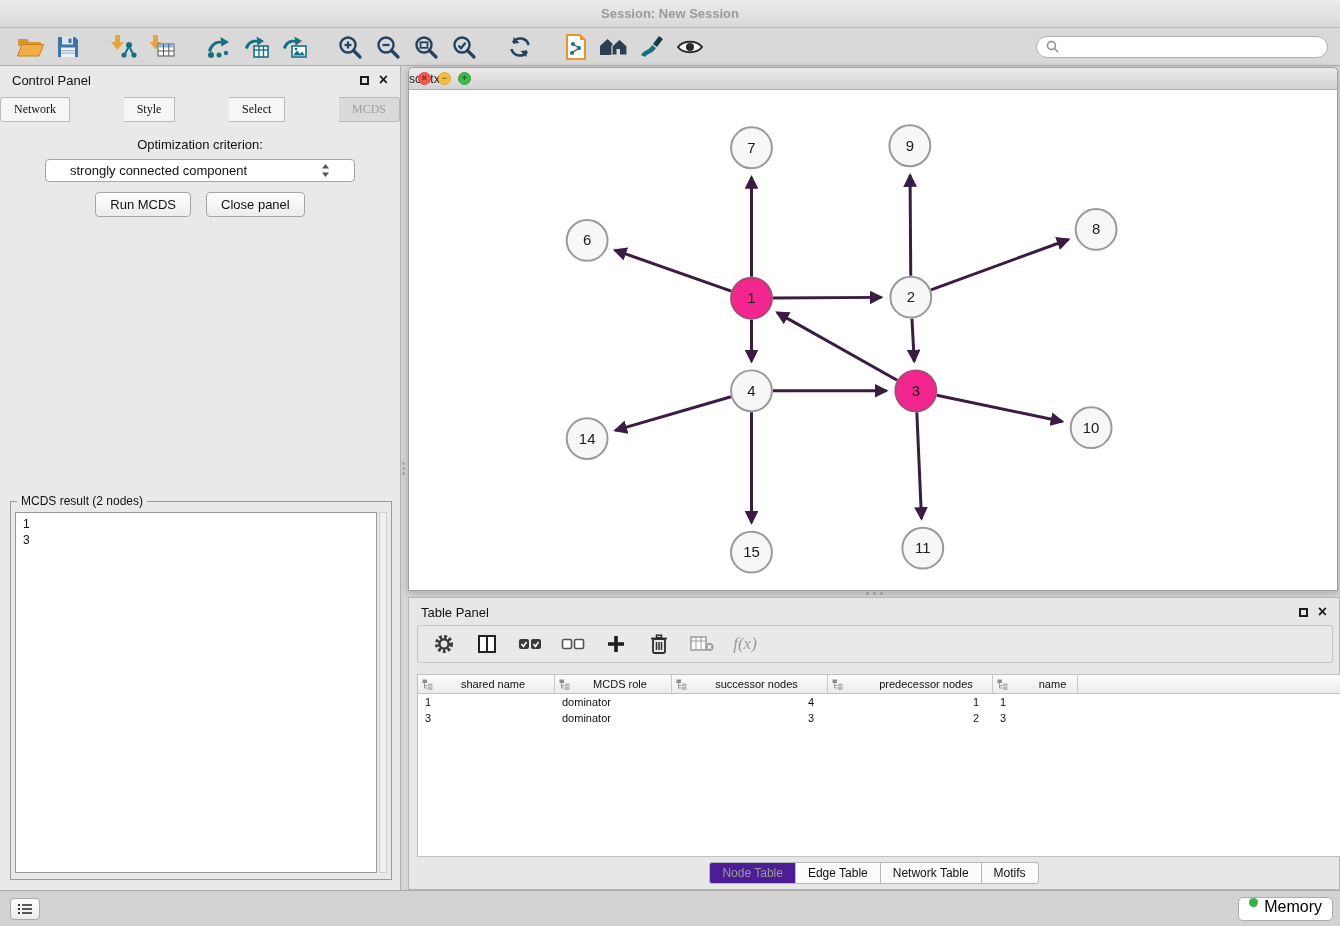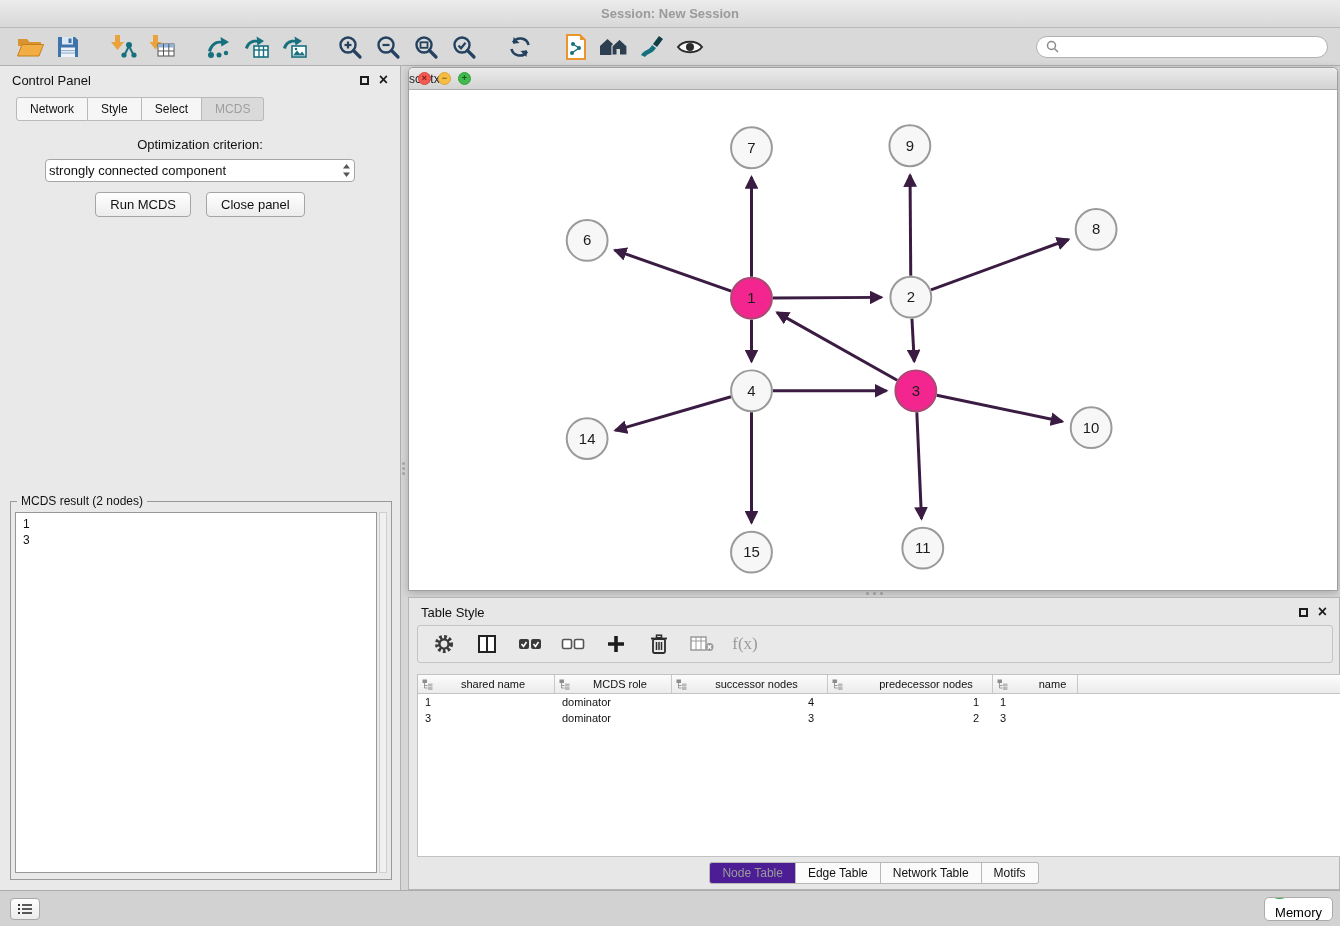--- a/index.html
+++ b/index.html
@@ -24,30 +24,30 @@
     padding:0 9px; gap:6px; }
   .searchwrap input { border:none; outline:none; flex:1; font-size:12px; background:transparent; }
 
   
   .control-panel { position:absolute; left:0; top:66px; width:401px; height:824px;
     background:#e9e9e9; border-right:1px solid #b0b0b0; }
   .panel-header { height:28px; display:flex; align-items:center; padding:0 12px; font-size:13px; }
   .win-icons { margin-left:auto; display:flex; gap:10px; align-items:center; }
   .float-icon { width:9px; height:9px; border:2px solid #1c1c1c; display:inline-block; }
   .close-glyph { font-size:16px; font-weight:bold; color:#1c1c1c; line-height:1; }
-  .cp-tabs { position:absolute; top:31px; left:16px; right:0; display:flex; justify-content:flex-start; }
+  .cp-tabs { position:absolute; top:31px; left:0; right:0; display:flex; justify-content:space-between;font-family:Liberation Serif, serif; }
   .cp-tab { font-size:12px; padding:4px 13px; background:#f6f6f6; border:1px solid #b9b9b9;
     border-left:none; color:#111; }
   .cp-tab:first-child { border-left:1px solid #b9b9b9; border-radius:3px 0 0 3px; }
   .cp-tab:last-child { border-radius:0 3px 3px 0; }
   .cp-tab.active { background:#dadada; color:#9e9e9e; }
   .opt-label { position:absolute; top:71px; left:0; right:0; text-align:center; font-size:13px; }
   .opt-select { position:absolute; top:93px; left:45px; width:310px; height:23px; background:#fff;
     border:1px solid #a5a5a5; border-radius:4px; display:flex; align-items:center;
-    padding:0 3px; font-size:13px; }
+    padding:0 24px; font-size:13px; }
   .opt-select .stepper { margin-left:auto; }
   .cp-buttons { position:absolute; top:126px; left:0; right:0; display:flex; justify-content:center; gap:15px; }
   .btn { font-size:13px; padding:4px 14px; background:linear-gradient(#ffffff,#ececec);
     border:1px solid #a5a5a5; border-radius:4px; color:#111; }
   .result-fieldset { position:absolute; top:428px; left:10px; width:382px; height:386px;
     border:1px solid #999; background:transparent; }
   .result-fieldset legend { font-size:12px; padding:0 4px; margin-left:6px; color:#111; }
   .result-box { position:absolute; left:4px; right:14px; top:4px; bottom:6px; background:#fff;
     border:1px solid #979797; font-size:12px; padding:3px 7px; line-height:16px; text-align:left; }
   .result-scroll { position:absolute; right:4px; top:4px; bottom:6px; width:8px; background:#f0f0f0;
@@ -79,21 +79,21 @@
   .nw-canvas svg { width:100%; height:100%; display:block; }
 
   
   .table-panel { position:absolute; left:408px; top:597px; width:932px; height:293px;
     background:#e7e7e7; border:1px solid #b5b5b5; }
   .tp-toolbar { position:absolute; left:8px; top:27px; width:916px; height:38px;
     border:1px solid #c4c4c4; border-radius:3px; background:#e9e9e9;
     display:flex; align-items:center; padding:0 12px; gap:15px; }
   .tp-tool { width:28px; height:28px; display:flex; align-items:center; justify-content:center;
     background:transparent; border:none; }
-  .fx-label { font-family:"Liberation Serif", serif; font-size:17px; color:#9a9a9a; }
+  .fx-label { font-family:"Liberation Serif", serif; font-style:italic; font-size:17px; color:#9a9a9a; }
   .tp-table { position:absolute; left:8px; top:76px; width:1004px; height:183px;
     background:#fff; border:1px solid #c2c2c2; overflow:hidden; }
   .thead { display:flex; height:19px; background:linear-gradient(#fcfcfc,#ebebeb);
     border-bottom:1px solid #c4c4c4; }
   .th { display:flex; align-items:center; gap:3px; font-size:11px; padding:0 4px;
     border-right:1px solid #c8c8c8; }
   .th span { flex:1; text-align:center; }
   .trow { display:flex; height:16px; align-items:center; font-size:11px; }
   .td { padding:0 7px; white-space:nowrap; overflow:hidden; }
   .td.right { padding-right:14px; }
@@ -105,21 +105,21 @@
   .tp-tab.active { background:#4c1d95; color:#9b9b9b; }
 
   
   .statusbar { position:absolute; left:0; top:890px; width:1340px; height:36px;
     background:#d2d2d2; border-top:1px solid #ababab; }
   .list-btn { position:absolute; left:10px; top:7px; width:30px; height:22px;
     background:linear-gradient(#fdfdfd,#ececec); border:1px solid #a8a8a8; border-radius:4px;
     display:flex; align-items:center; justify-content:center; }
   .memory-btn { position:absolute; right:7px; top:6px; height:24px; padding:0 10px;
     background:#fff; border:1px solid #ababab; border-radius:5px;
-    display:flex; align-items:flex-start; gap:6px; font-size:13px;flex-direction:column; }
+    display:flex; align-items:flex-start; gap:6px; font-size:16px; }
   .mem-dot { width:9px; height:9px; border-radius:50%; background:#38b14c; }
 </style>
 </head>
 <body>
 
 <div class="titlebar">
   <span>Session: New Session</span>
 </div>
 
 <div class="toolbar">
@@ -396,21 +396,21 @@
         <g>
           <circle cx="515" cy="460" r="20.5" fill="#f7f7f7" stroke="#9a9a9a" stroke-width="2"></circle>
           <text x="515" y="465" text-anchor="middle" font-size="15" fill="#1c1c1c">11</text>
         </g>
       </svg>
   </div>
 </div>
 
 <div class="table-panel">
   <div class="panel-header">
-    <span>Table Style</span>
+    <span>Table Panel</span>
     <span class="win-icons">
       <span class="float-icon"></span>
       <span class="close-glyph">×</span>
     </span>
   </div>
   <div class="tp-toolbar">
     <button class="tp-tool">
       <svg width="22" height="22" viewBox="0 0 22 22">
         <circle cx="11" cy="11" r="7" fill="none" stroke="#3a3a3a" stroke-width="4" stroke-dasharray="2.6 2.1"></circle>
         <circle cx="11" cy="11" r="4.6" fill="none" stroke="#3a3a3a" stroke-width="2.4"></circle>

